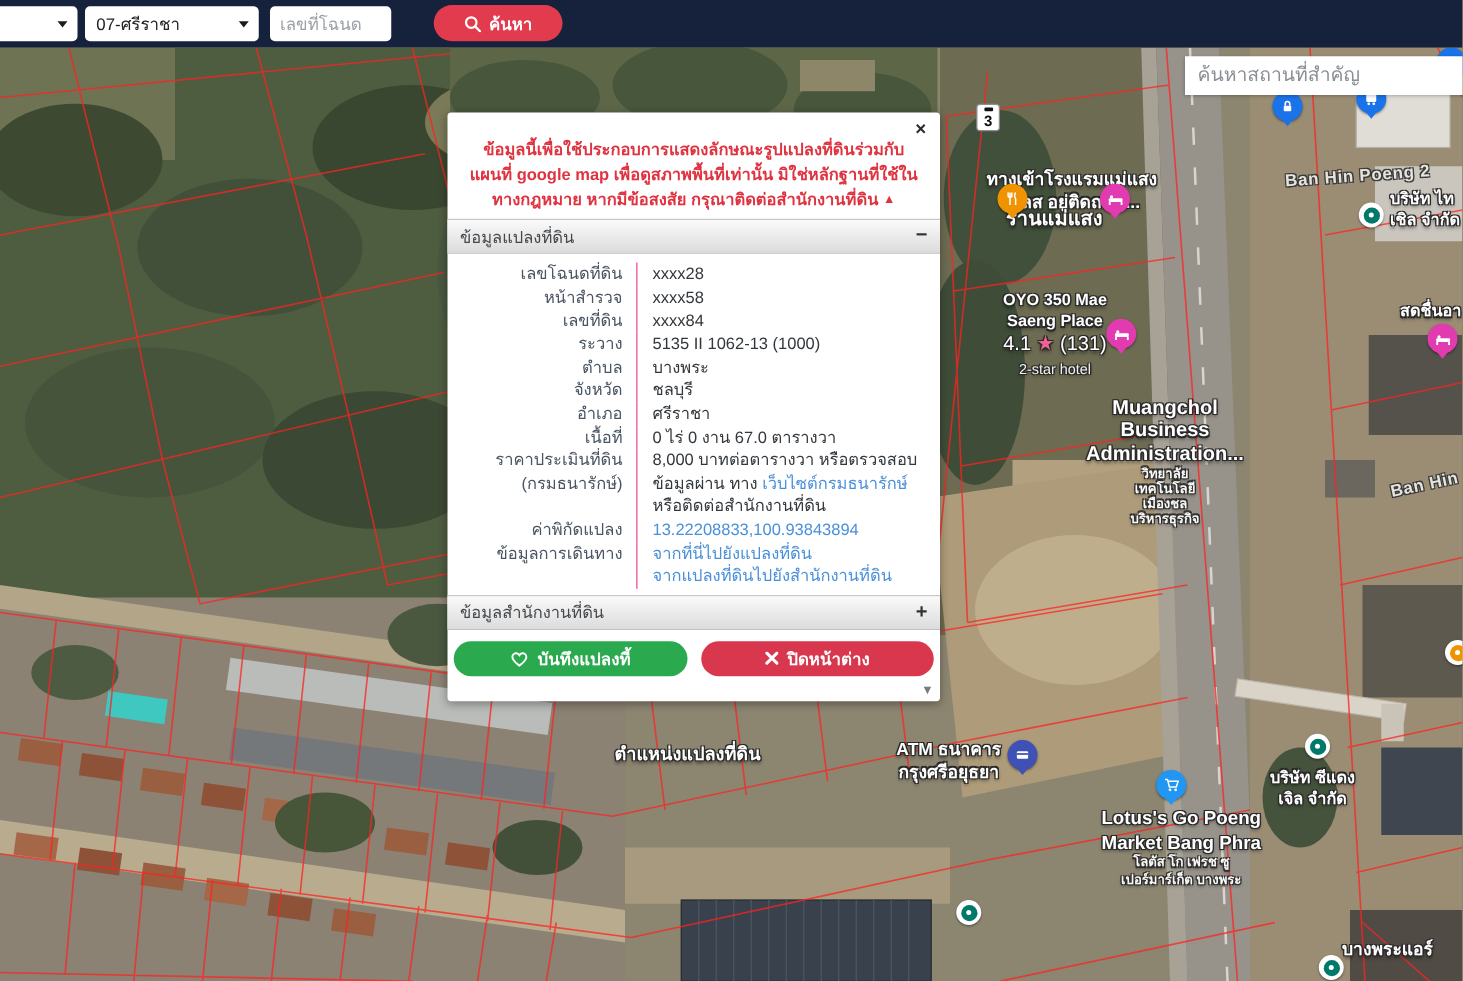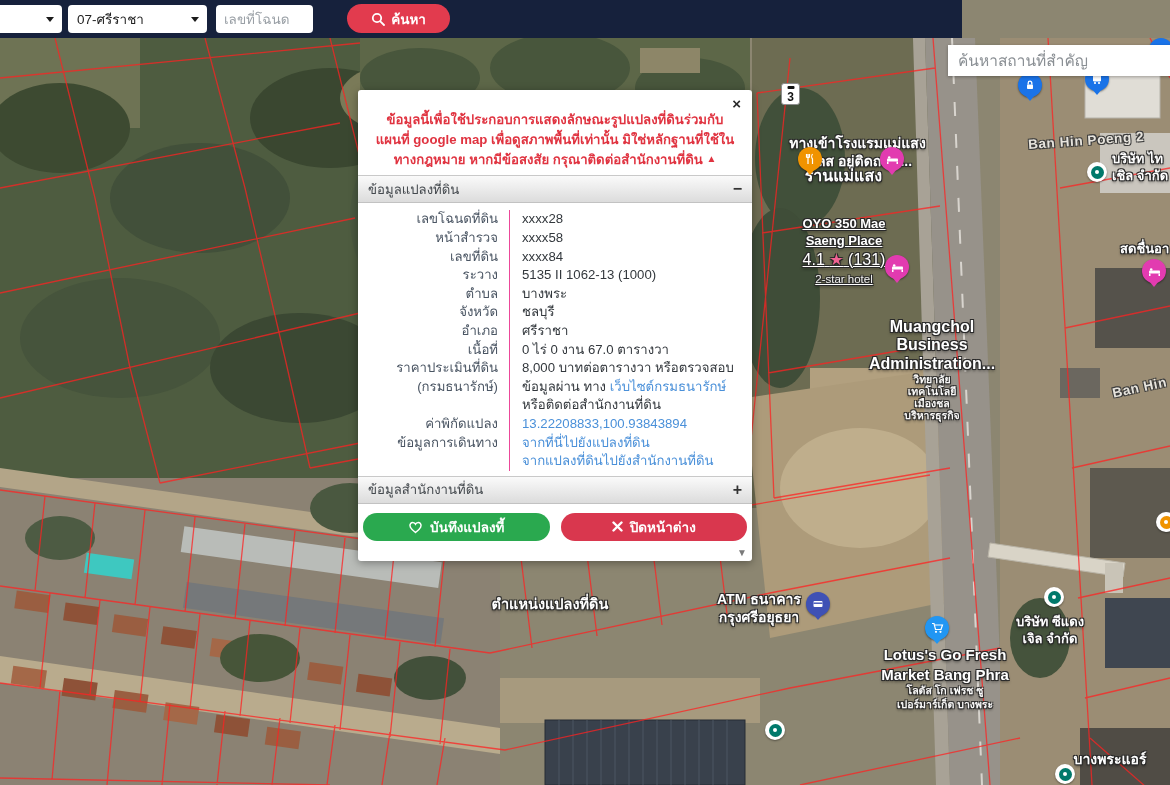--- a/index.html
+++ b/index.html
@@ -1,19 +1,19 @@
 <!DOCTYPE html>
 <html><head>
 <meta charset="utf-8">
 <style>
   html,body{margin:0;padding:0;}
   body{width:1170px;height:785px;position:relative;overflow:hidden;
        font-family:"Liberation Sans","DejaVu Sans",sans-serif;background:#8c8671;}
   
-  .topbar{position:absolute;top:0;left:0;width:962px;height:38px;background:#16213c;z-index:60;}
+  .topbar{position:absolute;top:0;left:0;width:1170px;height:38px;background:#16213c;z-index:60;}
   .tb-select{position:absolute;top:5px;height:28px;background:#fff;border-radius:4px;
              font-size:13.5px;color:#222;display:flex;align-items:center;padding:0 24px 0 9px;box-sizing:border-box;}
   .chev{position:absolute;right:8px;top:12px;width:0;height:0;border-left:4.5px solid transparent;
         border-right:4.5px solid transparent;border-top:5.5px solid #1b1b1b;}
   .tb-input{position:absolute;top:5px;left:216px;width:97px;height:28px;background:#fff;border:none;
             border-radius:4px;font-size:13.5px;padding:0 8px;box-sizing:border-box;color:#222;
             font-family:"Liberation Sans","DejaVu Sans",sans-serif;}
   .tb-input::placeholder{color:#9aa0a6;}
   .tb-btn{position:absolute;top:4px;left:347px;width:103px;height:29px;background:#e23b4e;border:none;
           border-radius:15px;color:#fff;font-size:13.5px;font-weight:bold;display:flex;align-items:center;
@@ -183,21 +183,21 @@
   <div class="shield" style="left:781px;top:45px;">
     <span>3</span>
   </div>
 
   <div class="wlbl" style="left:765px;top:66px;width:185px;font-size:14px;margin-top:30px;">
     <span>ทางเข้าโรงแรมแม่แสง</span><br>
     <span>เพลส อยู่ติดถนน...</span>
   </div>
   <div class="wlbl" style="left:772px;top:128px;width:110px;font-size:16px;text-align:right;">ร้านแม่แสง</div>
 
-  <div class="wlbl" style="left:790px;top:178px;width:108px;text-decoration:underline;">
+  <div class="wlbl" style="left:790px;top:194px;width:108px;">
     <span>OYO 350 Mae</span><br>
     <span>Saeng Place</span><br>
     <span class="rating"><span>4.1</span>
       <span class="star">★</span>
       <span>(131)</span></span><br>
     <span class="hotelsub">2-star hotel</span>
   </div>
 
   <div class="greylbl" style="left:1028px;top:95px;transform:rotate(-4deg);">Ban Hin Poeng 2</div>
 
@@ -221,21 +221,21 @@
   <div class="greylbl" style="left:1112px;top:342px;transform:rotate(-12deg);">Ban Hin</div>
 
   <div class="wlbl" style="left:470px;top:557px;width:160px;font-size:14.5px;">ตำแหน่งแปลงที่ดิน</div>
 
   <div class="wlbl" style="left:700px;top:552px;width:118px;font-size:14px;">
     <span>ATM ธนาคาร</span><br>
     <span>กรุงศรีอยุธยา</span>
   </div>
 
   <div class="wlbl" style="left:855px;top:607px;width:180px;font-size:15px;">
-    <span>Lotus's Go Fresh</span><br>
+    <span>Lotus's Go Poeng</span><br>
     <span>Market Bang Phra</span>
     <span class="sub">โลตัส โก เฟรช ซู</span>
     <span class="sub">เปอร์มาร์เก็ต บางพระ</span>
   </div>
 
   <div class="wlbl" style="left:985px;top:576px;width:130px;">
     <span>บริษัท ซีแดง</span><br>
     <span>เจิล จำกัด</span>
   </div>
 

